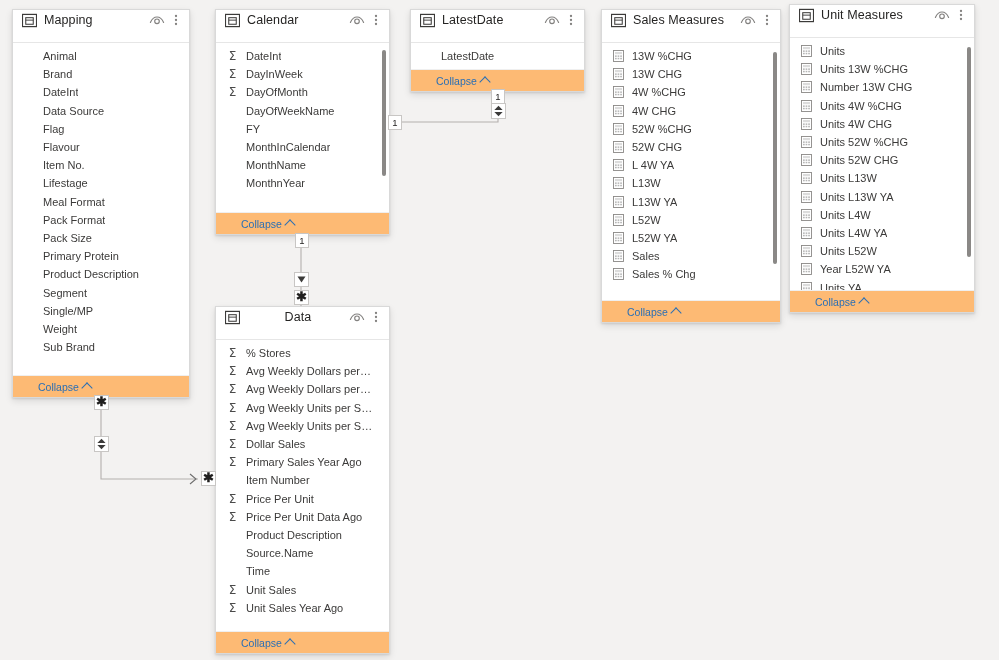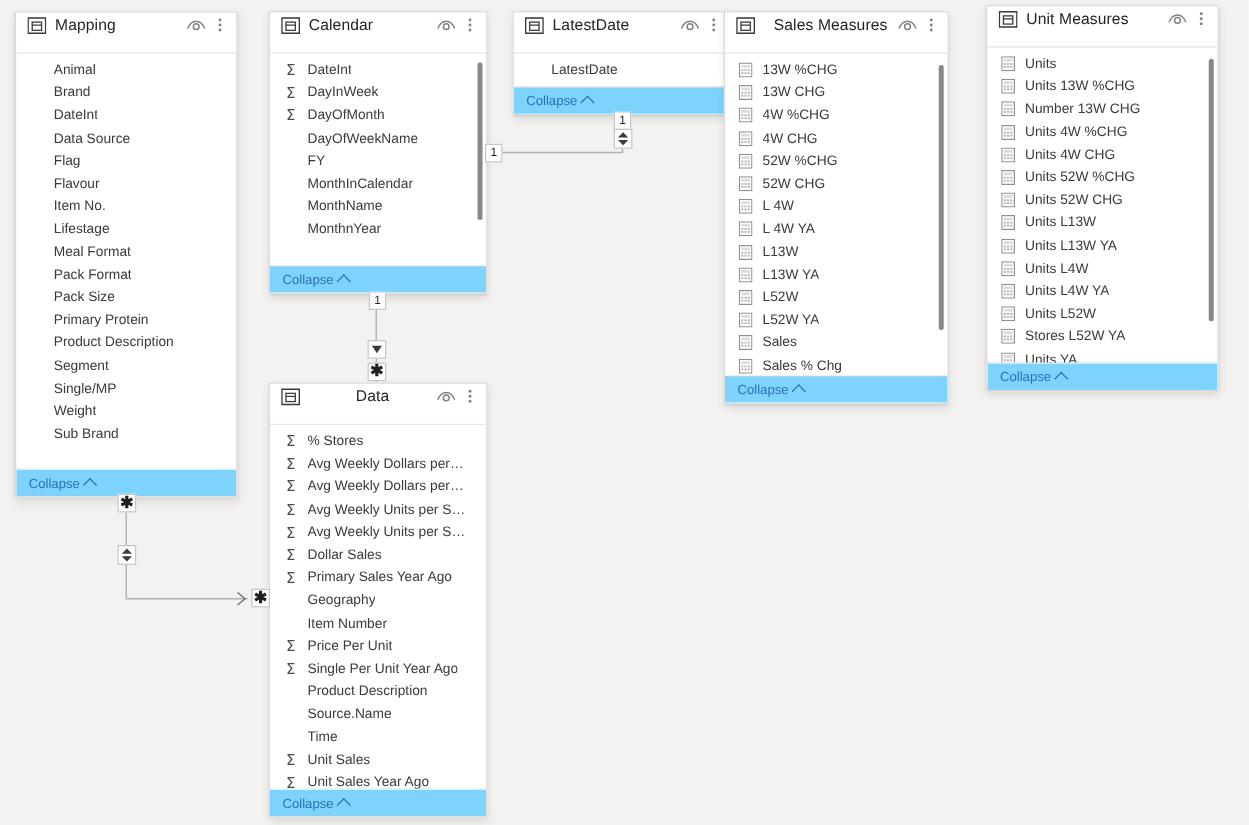--- a/index.html
+++ b/index.html
@@ -121,24 +121,24 @@
     text-overflow: ellipsis;
     white-space: nowrap;
   }
 
   
   .tbl-footer {
     height: 22px;
     min-height: 22px;
     display: flex;
     align-items: center;
-    padding-left: 10px;
+    padding-left: 25px;
     border-top: 1px solid #efefef;
     box-sizing: border-box;
-    background: #7dd3fc;
+    background: #fdba74;
   }
   .collapse-link {
     font-size: 10.5px;
     color: #2a6fb5;
     display: flex;
     align-items: center;
     gap: 4px;
     cursor: pointer;
   }
   .chev-up {
@@ -444,21 +444,21 @@
             </li>
           </ul>
         </div>
         <div class="tbl-footer">
           <span class="collapse-link">
             <span>Collapse</span>
             <span class="chev-up"></span>
           </span>
         </div>
       </div>
-      <div class="tbl" style="left: 579px; top: 9px; width: 180px; height: 314px; text-align: center;">
+      <div class="tbl" style="left: 601px; top: 9px; width: 180px; height: 314px;">
         <div class="tbl-header">
           <span class="tbl-icon">
             <svg width="15" height="15" viewBox="0 0 16 16">
               <rect x="0.5" y="1.5" width="15" height="13" fill="none" stroke="#3b3a39" stroke-width="1.3"></rect>
               <rect x="4" y="5" width="8" height="7" fill="none" stroke="#3b3a39" stroke-width="1.1"></rect>
               <line x1="4" y1="7.6" x2="12" y2="7.6" stroke="#3b3a39" stroke-width="1"></line>
             </svg>
           </span>
           <span class="tbl-title">Sales Measures</span>
           <span class="hdr-actions">
@@ -561,35 +561,20 @@
                   <rect x="2" y="2" width="7" height="2.2" fill="#dcdcdc"></rect>
                   <rect x="2" y="5.4" width="1.7" height="1.5" fill="#b6b6b6"></rect>
                   <rect x="4.6" y="5.4" width="1.7" height="1.5" fill="#b6b6b6"></rect>
                   <rect x="7.2" y="5.4" width="1.7" height="1.5" fill="#b6b6b6"></rect>
                   <rect x="2" y="7.8" width="1.7" height="1.5" fill="#b6b6b6"></rect>
                   <rect x="4.6" y="7.8" width="1.7" height="1.5" fill="#b6b6b6"></rect>
                   <rect x="7.2" y="7.8" width="1.7" height="1.5" fill="#b6b6b6"></rect>
                 </svg>
               </span>
               <span class="f-label">52W CHG</span>
-            </li>
-            <li class="field">
-              <span class="f-icon">
-                <svg width="11" height="12" viewBox="0 0 11 12">
-                  <rect x="0.5" y="0.5" width="10" height="11" fill="#fff" stroke="#8a8886" stroke-width="0.9"></rect>
-                  <rect x="2" y="2" width="7" height="2.2" fill="#dcdcdc"></rect>
-                  <rect x="2" y="5.4" width="1.7" height="1.5" fill="#b6b6b6"></rect>
-                  <rect x="4.6" y="5.4" width="1.7" height="1.5" fill="#b6b6b6"></rect>
-                  <rect x="7.2" y="5.4" width="1.7" height="1.5" fill="#b6b6b6"></rect>
-                  <rect x="2" y="7.8" width="1.7" height="1.5" fill="#b6b6b6"></rect>
-                  <rect x="4.6" y="7.8" width="1.7" height="1.5" fill="#b6b6b6"></rect>
-                  <rect x="7.2" y="7.8" width="1.7" height="1.5" fill="#b6b6b6"></rect>
-                </svg>
-              </span>
-              <span class="f-label">L 4W</span>
             </li>
             <li class="field">
               <span class="f-icon">
                 <svg width="11" height="12" viewBox="0 0 11 12">
                   <rect x="0.5" y="0.5" width="10" height="11" fill="#fff" stroke="#8a8886" stroke-width="0.9"></rect>
                   <rect x="2" y="2" width="7" height="2.2" fill="#dcdcdc"></rect>
                   <rect x="2" y="5.4" width="1.7" height="1.5" fill="#b6b6b6"></rect>
                   <rect x="4.6" y="5.4" width="1.7" height="1.5" fill="#b6b6b6"></rect>
                   <rect x="7.2" y="5.4" width="1.7" height="1.5" fill="#b6b6b6"></rect>
                   <rect x="2" y="7.8" width="1.7" height="1.5" fill="#b6b6b6"></rect>
@@ -915,21 +900,21 @@
                   <rect x="0.5" y="0.5" width="10" height="11" fill="#fff" stroke="#8a8886" stroke-width="0.9"></rect>
                   <rect x="2" y="2" width="7" height="2.2" fill="#dcdcdc"></rect>
                   <rect x="2" y="5.4" width="1.7" height="1.5" fill="#b6b6b6"></rect>
                   <rect x="4.6" y="5.4" width="1.7" height="1.5" fill="#b6b6b6"></rect>
                   <rect x="7.2" y="5.4" width="1.7" height="1.5" fill="#b6b6b6"></rect>
                   <rect x="2" y="7.8" width="1.7" height="1.5" fill="#b6b6b6"></rect>
                   <rect x="4.6" y="7.8" width="1.7" height="1.5" fill="#b6b6b6"></rect>
                   <rect x="7.2" y="7.8" width="1.7" height="1.5" fill="#b6b6b6"></rect>
                 </svg>
               </span>
-              <span class="f-label">Stores L52W YA</span>
+              <span class="f-label">Year L52W YA</span>
             </li>
             <li class="field">
               <span class="f-icon">
                 <svg width="11" height="12" viewBox="0 0 11 12">
                   <rect x="0.5" y="0.5" width="10" height="11" fill="#fff" stroke="#8a8886" stroke-width="0.9"></rect>
                   <rect x="2" y="2" width="7" height="2.2" fill="#dcdcdc"></rect>
                   <rect x="2" y="5.4" width="1.7" height="1.5" fill="#b6b6b6"></rect>
                   <rect x="4.6" y="5.4" width="1.7" height="1.5" fill="#b6b6b6"></rect>
                   <rect x="7.2" y="5.4" width="1.7" height="1.5" fill="#b6b6b6"></rect>
                   <rect x="2" y="7.8" width="1.7" height="1.5" fill="#b6b6b6"></rect>
@@ -1016,37 +1001,33 @@
               <span class="f-label">Dollar Sales</span>
             </li>
             <li class="field">
               <span class="f-icon">
                 <span class="f-sigma">Σ</span>
               </span>
               <span class="f-label">Primary Sales Year Ago</span>
             </li>
             <li class="field">
               <span class="f-icon blank"></span>
-              <span class="f-label">Geography</span>
-            </li>
-            <li class="field">
-              <span class="f-icon blank"></span>
               <span class="f-label">Item Number</span>
             </li>
             <li class="field">
               <span class="f-icon">
                 <span class="f-sigma">Σ</span>
               </span>
               <span class="f-label">Price Per Unit</span>
             </li>
             <li class="field">
               <span class="f-icon">
                 <span class="f-sigma">Σ</span>
               </span>
-              <span class="f-label">Single Per Unit Year Ago</span>
+              <span class="f-label">Price Per Unit Data Ago</span>
             </li>
             <li class="field">
               <span class="f-icon blank"></span>
               <span class="f-label">Product Description</span>
             </li>
             <li class="field">
               <span class="f-icon blank"></span>
               <span class="f-label">Source.Name</span>
             </li>
             <li class="field">

